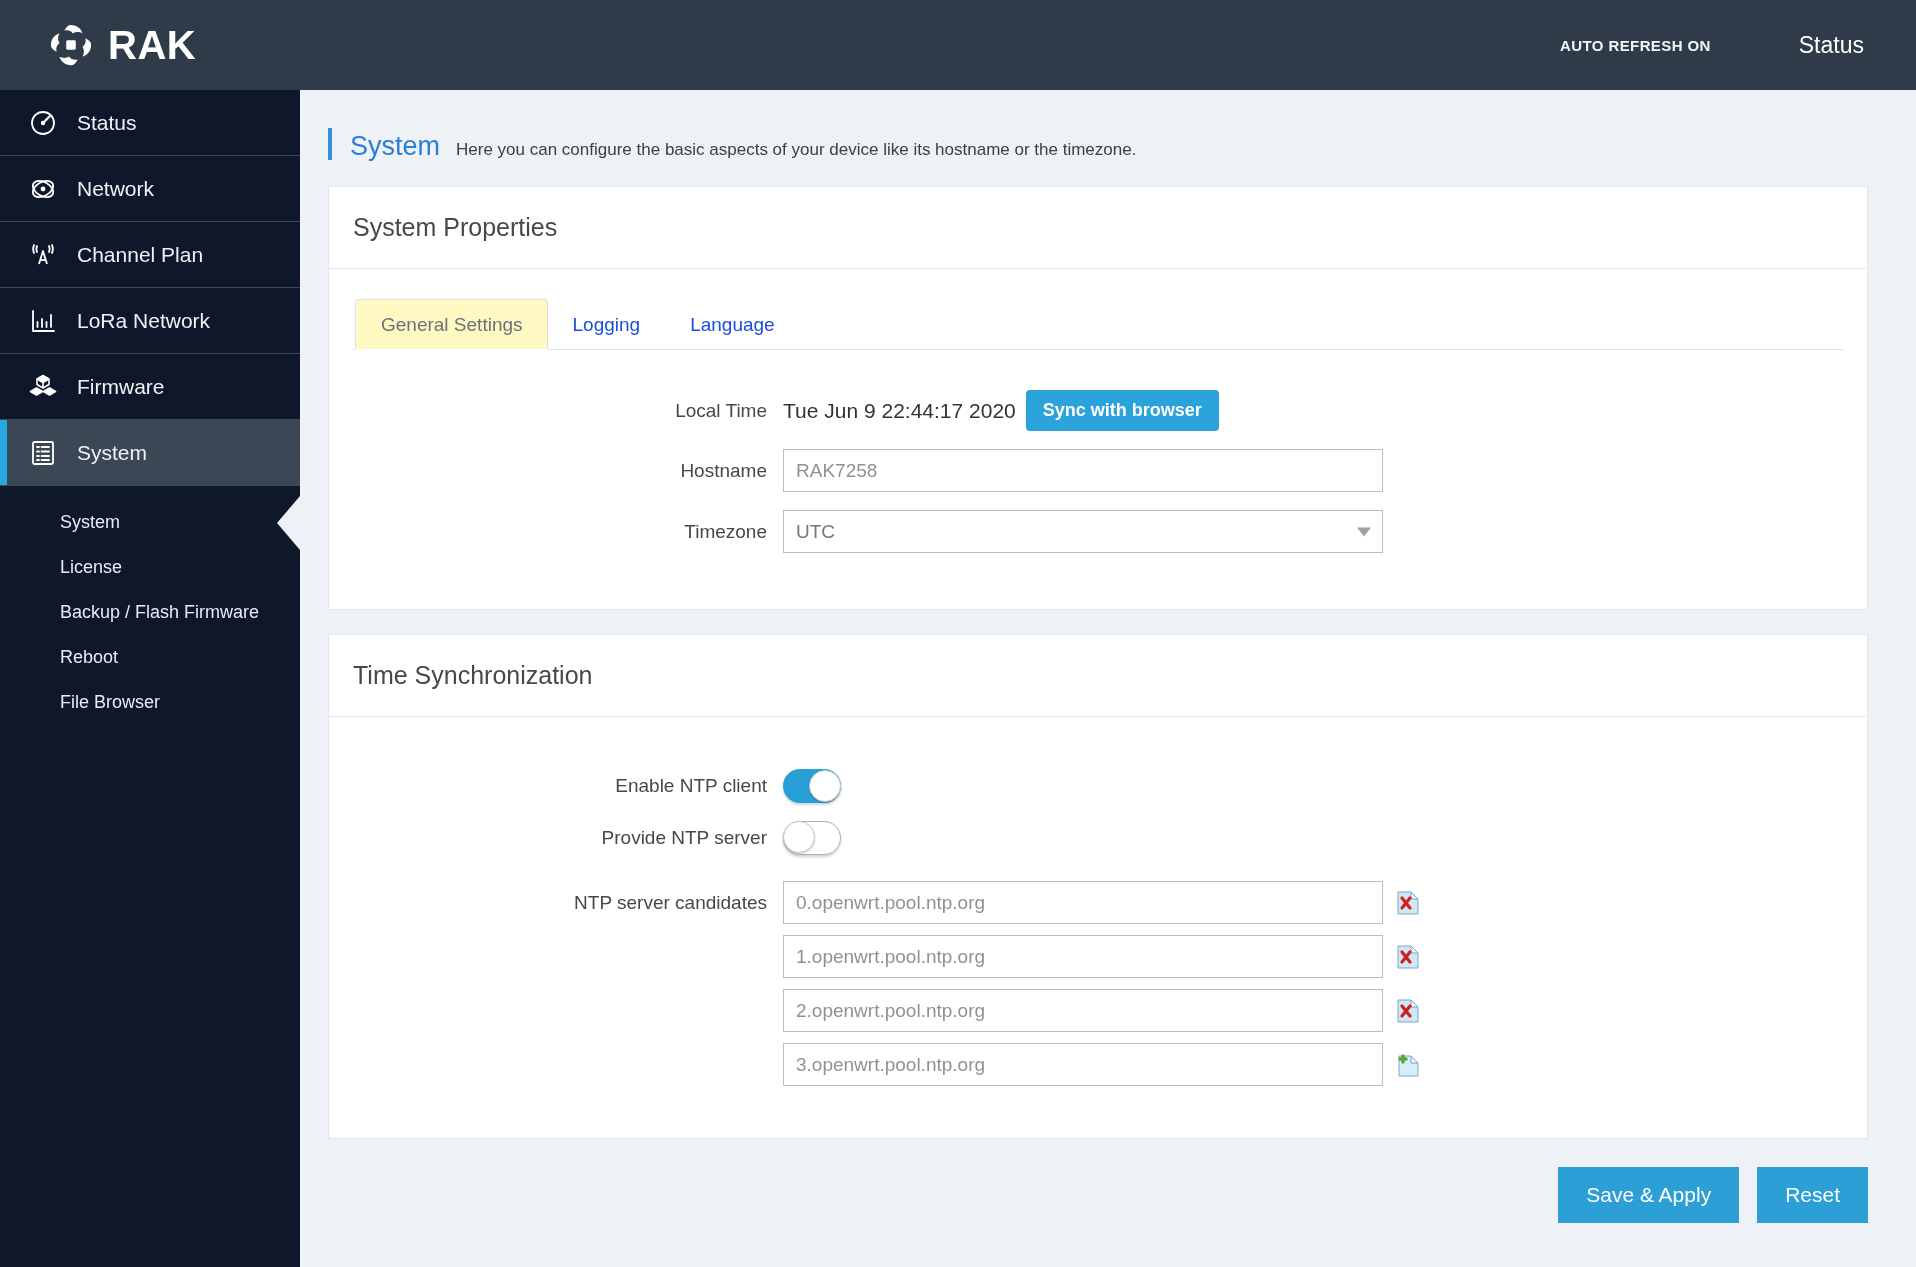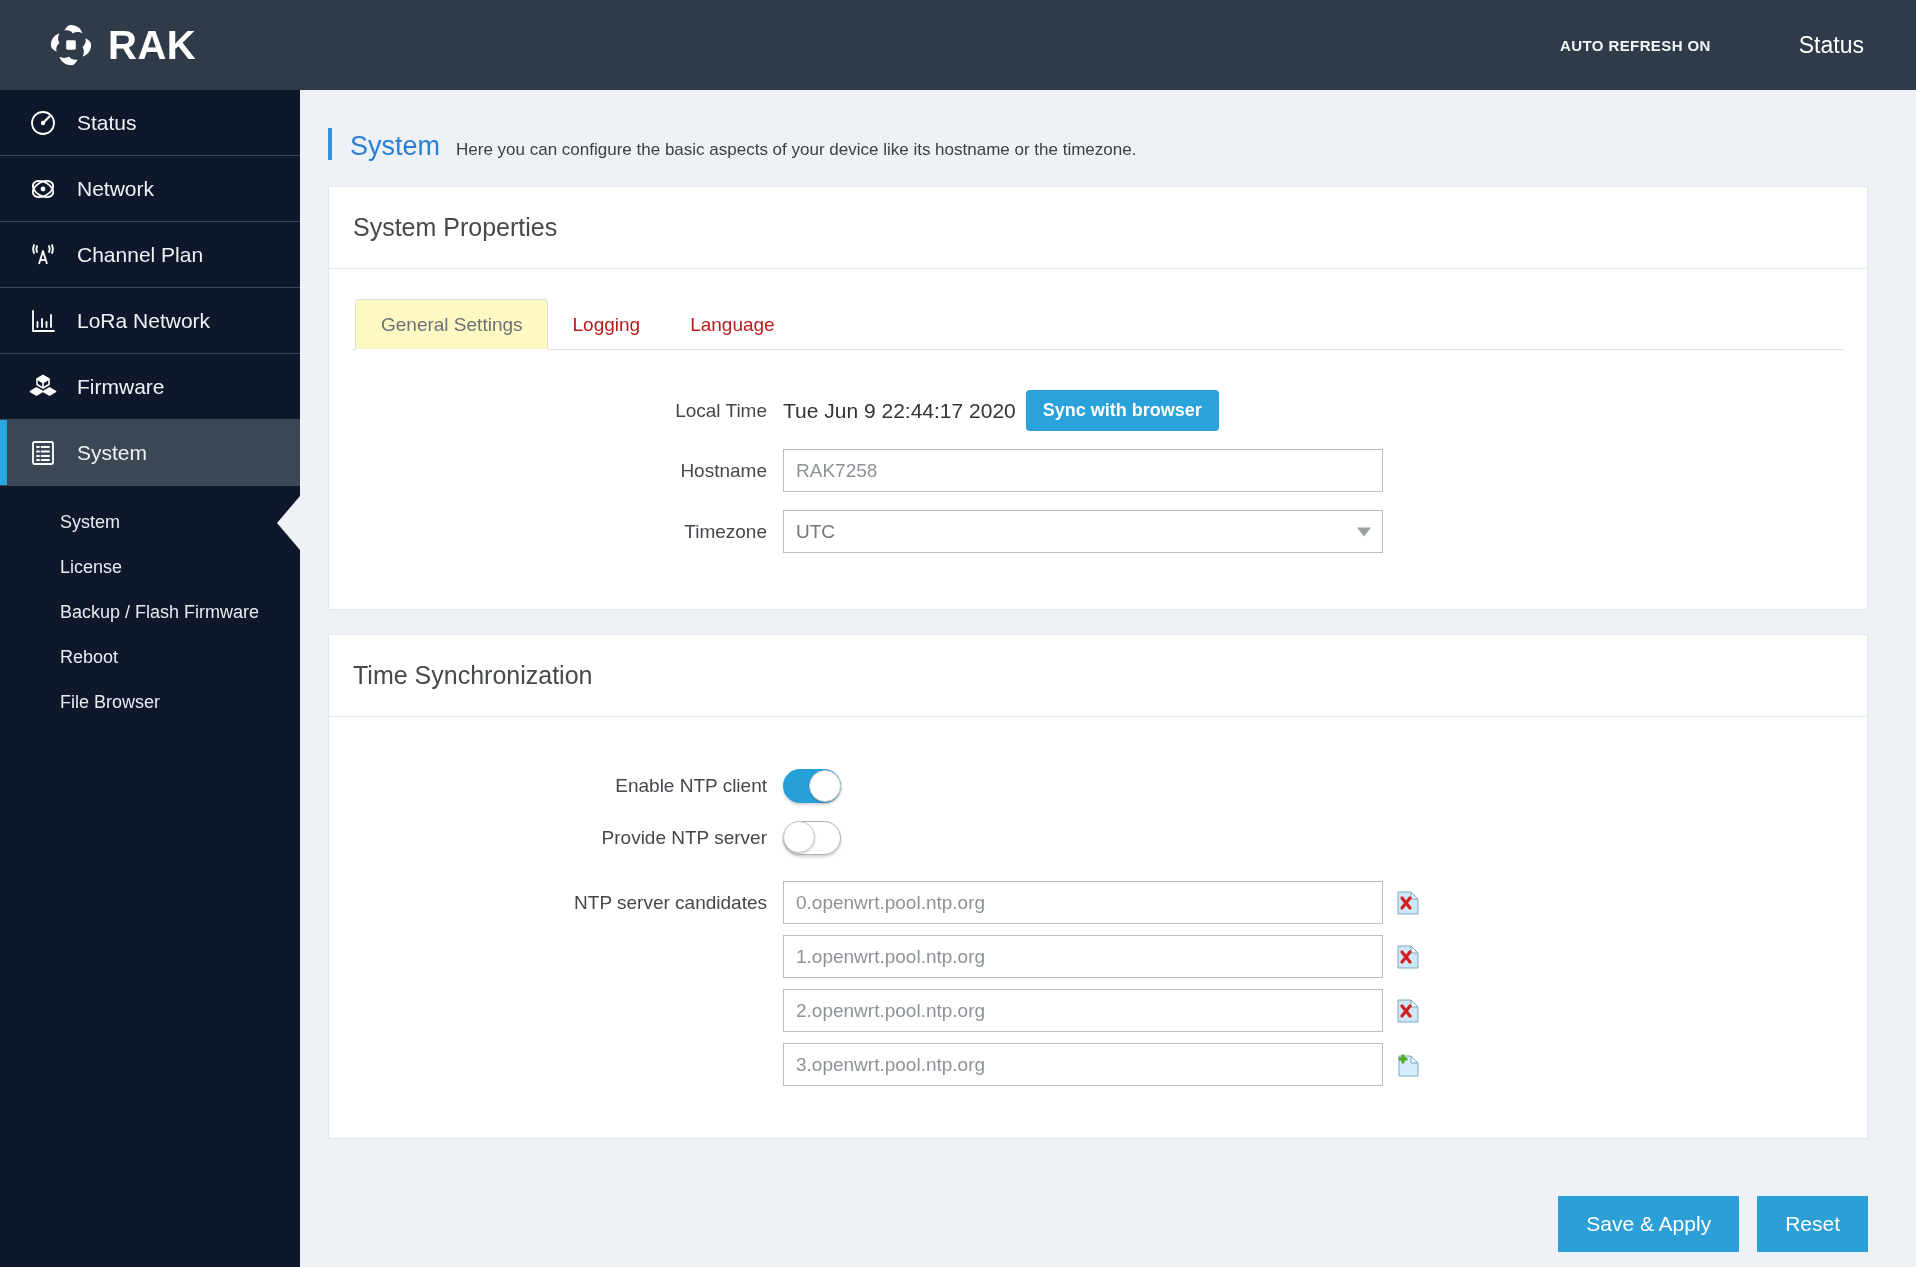--- a/index.html
+++ b/index.html
@@ -119,21 +119,21 @@
   .card-body { padding: 30px 24px 38px 24px; }
 
   
   .tabs {
     display: flex; align-items: flex-end;
     border-bottom: 1px solid #dde1e6;
     margin: 0 0 0 0;
     padding-left: 2px;
   }
   .tab {
-    font-size: 19px; color: #b91c1c;
+    font-size: 19px; color: #1d4ed8;
     padding: 14px 24px 13px 24px;
     cursor: pointer;
     border: 1px solid transparent;
     margin-bottom: -1px;
     border-radius: 4px 4px 0 0;
   }
   .tab.active {
     color: #6c7278;
     background: #fef9c3;
     border: 1px solid #dde1e6;
@@ -234,21 +234,20 @@
     gap: 18px;
     margin: 28px 48px 0 0;
   }
   .foot-btn {
     background: #2b9fd6; color: #ffffff;
     border: none;
     font-size: 21px;
     padding: 16px 28px;
     cursor: pointer;
     font-family: "Liberation Sans", sans-serif;
-    margin-top: 29px;
   }
 </style>
 </head>
 <body>
 
 <div class="topbar">
   <div class="logo-wrap">
     <span class="nav-ico">
       <svg class="logo-mark" viewBox="0 0 48 48">
         <g fill="#ffffff">

